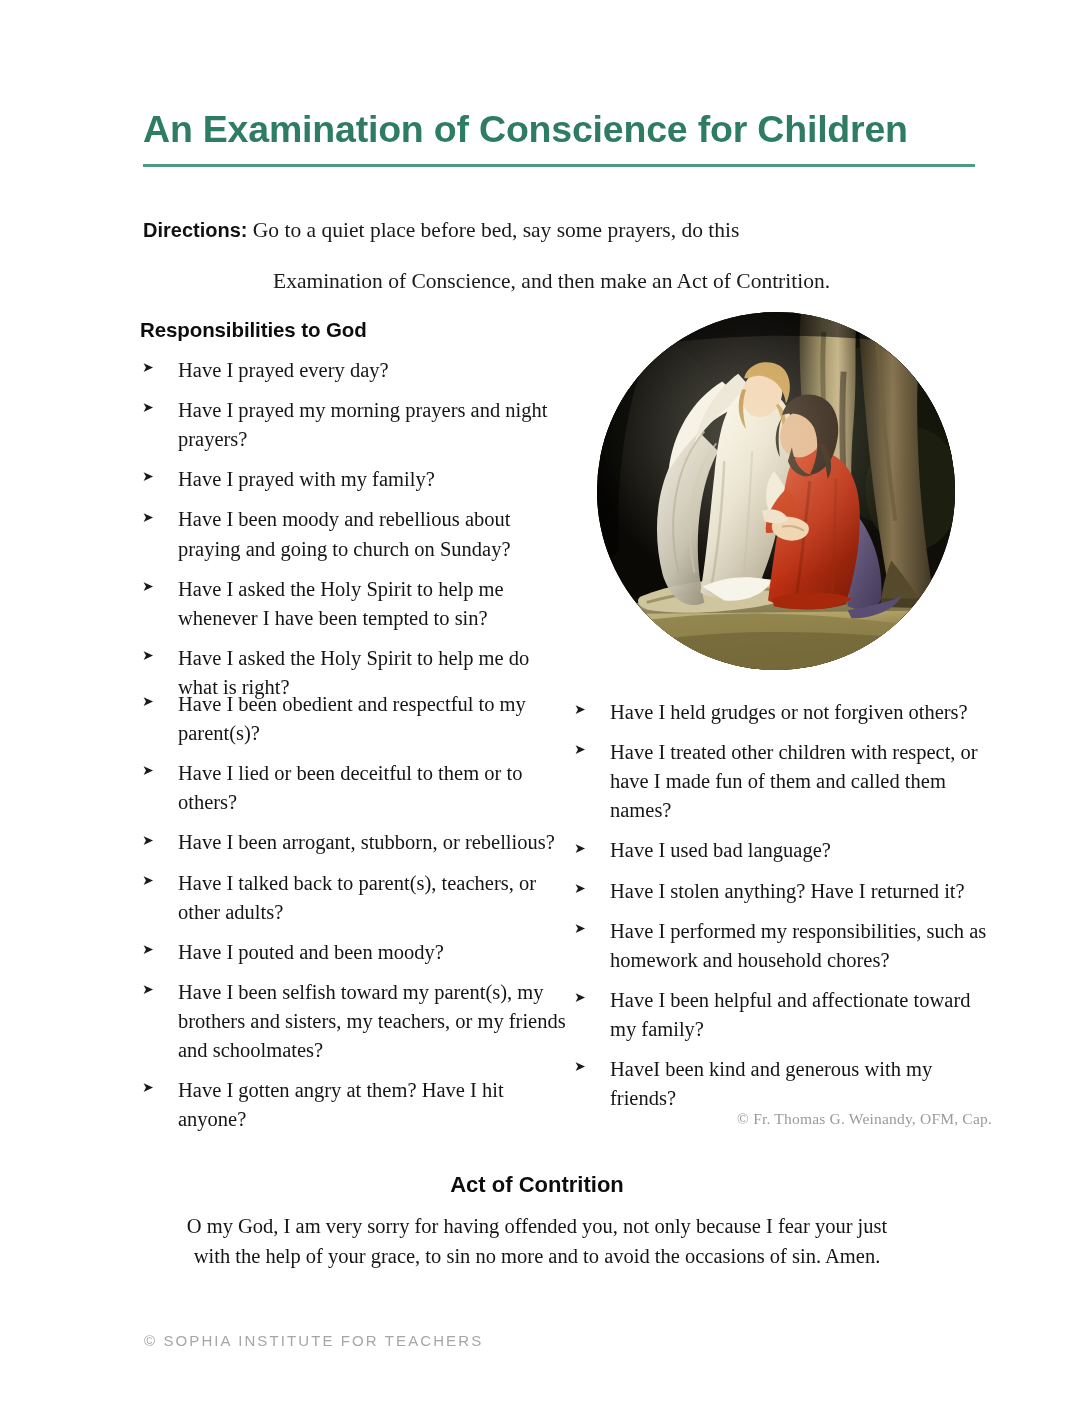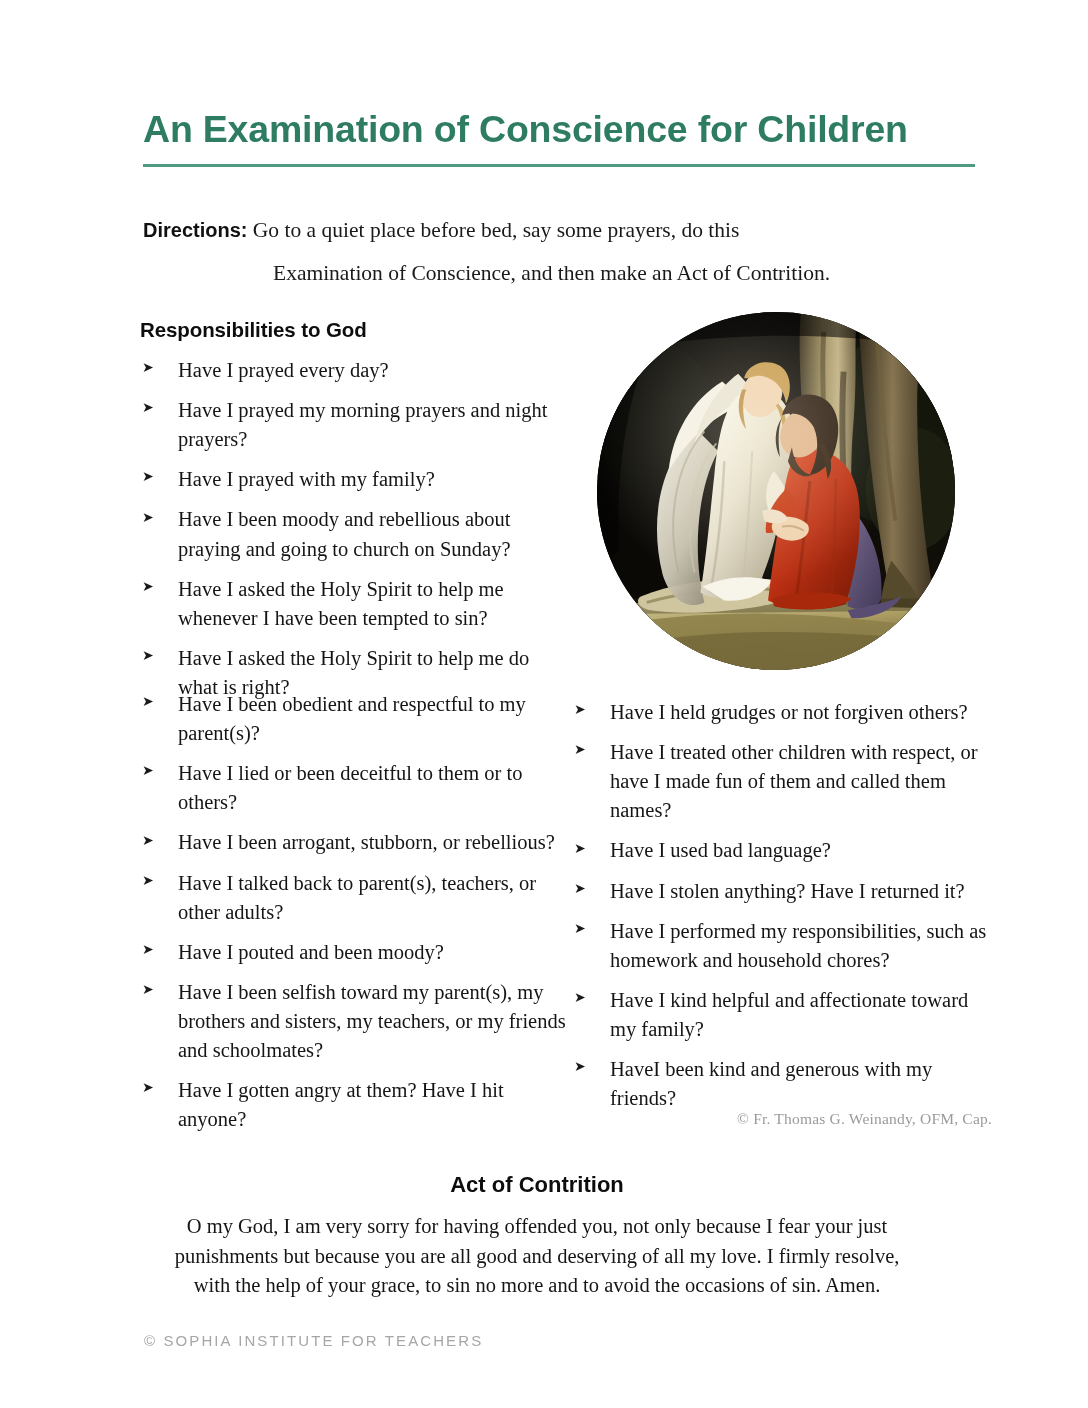--- a/index.html
+++ b/index.html
@@ -62,21 +62,21 @@
     font-size: 20px;
     color: #111;
   }
   .directions .dir-body {
     font-family: "Liberation Serif", serif;
     font-size: 21.5px;
   }
   .directions .dir-line2 {
     display: block;
     padding-left: 130px;
-    margin-top: 8px;
+    margin-top: 16px;
   }
 
   
   .sec-heading {
     font-family: "Liberation Sans", sans-serif;
     font-weight: bold;
     font-size: 20.5px;
     color: #0d0d0d;
     margin: 0;
     letter-spacing: -0.1px;
@@ -354,29 +354,28 @@
     </ul>
   </div>
 
   <div id="others-right">
     <ul class="qlist">
       <li><span class="bullet">➤</span><span>Have I held grudges or not forgiven others?</span></li>
       <li><span class="bullet">➤</span><span>Have I treated other children with respect, or have I made fun of them and called them names?</span></li>
       <li><span class="bullet">➤</span><span>Have I used bad language?</span></li>
       <li><span class="bullet">➤</span><span>Have I stolen anything? Have I returned it?</span></li>
       <li><span class="bullet">➤</span><span>Have I performed my responsibilities, such as homework and household chores?</span></li>
-      <li><span class="bullet">➤</span><span>Have I kind helpful and affectionate toward my family?</span></li>
+      <li><span class="bullet">➤</span><span>Have I been helpful and affectionate toward my family?</span></li>
       <li><span class="bullet">➤</span><span>HaveI been kind and generous with my friends?</span></li>
     </ul>
   </div>
 
   <div class="attribution">©  Fr. Thomas G. Weinandy, OFM, Cap.</div>
 
   <div class="contrition">
     <h2>Act of Contrition</h2>
     <p>O my God, I am very sorry for having offended you, not only because I fear your just</p>
-    <p>punishments but because you are all good and deserving of all my love. I firmly resolve,</p>
     <p>with the help of your grace, to sin no more and to avoid the occasions of sin. Amen.</p>
   </div>
 
   <div class="footer">© SOPHIA INSTITUTE FOR TEACHERS</div>
 
 </div>
 
 </body></html>

